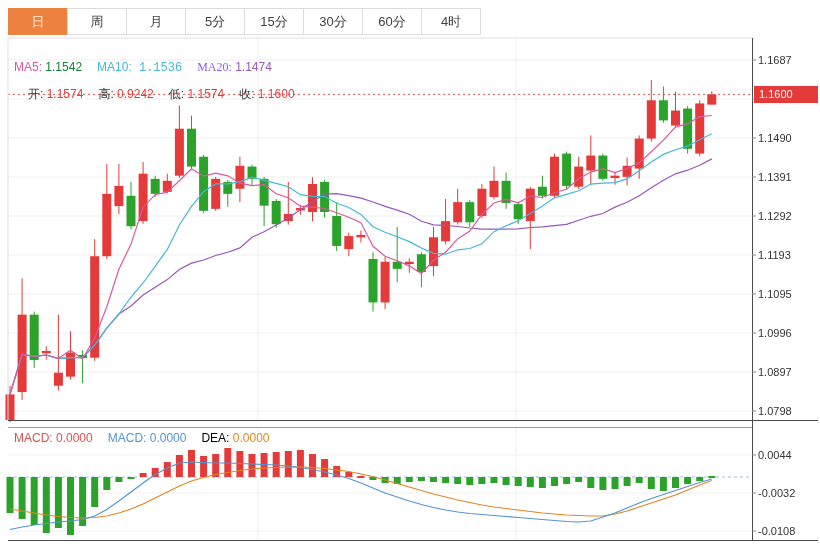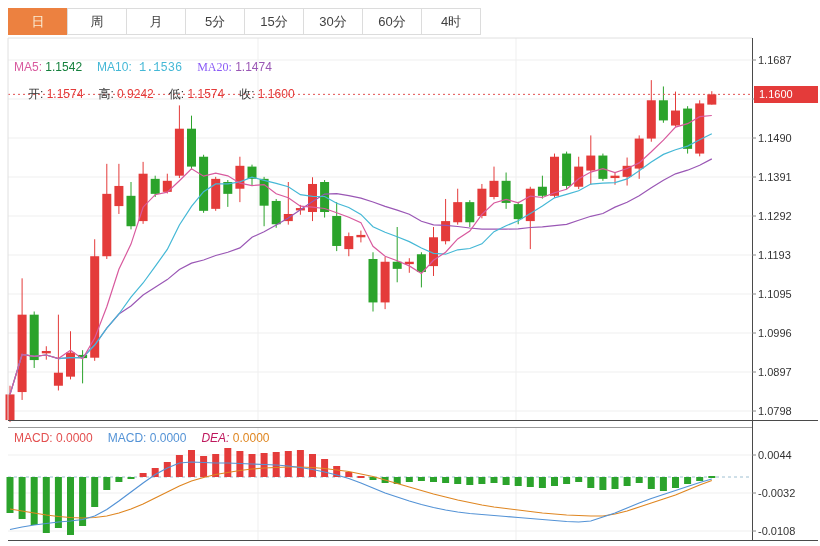--- a/index.html
+++ b/index.html
@@ -277,16 +277,16 @@
       <div class="item"><span class="lbl">收:</span><span class="val"> 1.1600</span></div>
     </div>
   <div class="readout ma" id="ma">
       <div class="item"><span class="lbl" style="color: rgb(216, 90, 158); margin-top: 12px;">MA5:</span><span class="val" style="color: #15803d;"> 1.1542</span></div>
       <div class="item"><span class="lbl" style="color: rgb(69, 184, 214);">MA10:</span><span class="val" style="color: rgb(69, 184, 214); font-family: Liberation Mono, monospace;"> 1.1536</span></div>
       <div class="item"><span class="lbl" style="color: #8b5cf6; font-family: Liberation Serif, serif;">MA20:</span><span class="val" style="color: rgb(154, 87, 181); margin-top: 44px;"> 1.1474</span></div>
     </div>
   <div class="readout macd-r" id="macdr">
       <div class="item"><span class="lbl" style="color: rgb(227, 79, 79);">MACD:</span><span class="val" style="color: rgb(227, 79, 79);"> 0.0000</span></div>
       <div class="item"><span class="lbl" style="color: rgb(84, 147, 214);">MACD:</span><span class="val" style="color: rgb(84, 147, 214);"> 0.0000</span></div>
-      <div class="item"><span class="lbl" style="color: #be185d; font-style: italic;">DEA:</span><span class="val" style="color: rgb(223, 134, 33);"> 0.0000</span></div>
+      <div class="item"><span class="lbl" style="color: #000000;">DEA:</span><span class="val" style="color: rgb(223, 134, 33);"> 0.0000</span></div>
     </div>
   <div class="price-tag">1.1600</div>
 </div>
 
 </body></html>

